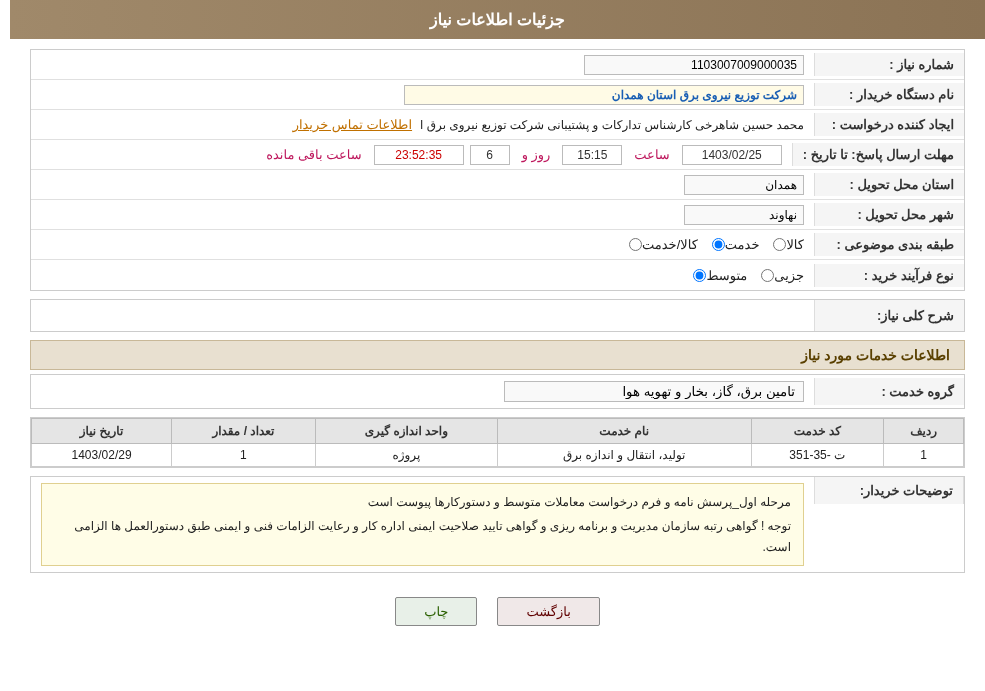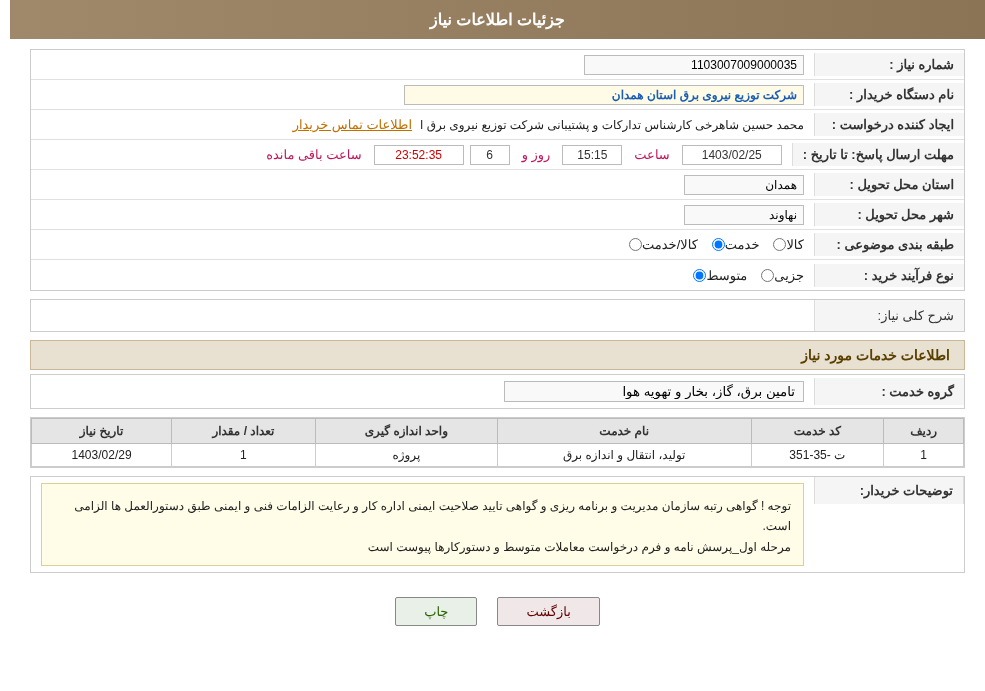--- a/index.html
+++ b/index.html
@@ -293,21 +293,21 @@
                 <input type="radio" name="farayand" checked="" style="">
               </div>
             </div>
           </div>
         </div>
       </div>
 
     </div>
 
     <div style="display:flex; align-items:flex-start; margin-bottom:8px; border:1px solid #ccc;">
-      <div class="label-cell" style="min-width:150px; padding:8px 10px; background:#f5f5f5; border-left:1px solid #ddd; font-weight:normal;">شرح کلی نیاز:</div>
+      <div class="label-cell" style="min-width:150px; padding:8px 10px; background:#f5f5f5; border-left:1px solid #ddd; font-weight:bold;">شرح کلی نیاز:</div>
     </div>
 
     <div class="section-header">اطلاعات خدمات مورد نیاز</div>
 
     <div style="display:flex; align-items:center; border:1px solid #ccc; margin-bottom:8px;">
       <div class="label-cell" style="min-width:150px; padding:6px 10px; background:#f5f5f5; border-left:1px solid #ddd; font-weight:bold;">گروه خدمت :</div>
       <div style="flex:1; padding:6px 10px;">
         <input type="text" readonly="" style="width: 300px; background: rgb(249, 249, 249); border: 1px solid rgb(187, 187, 187); padding: 2px 8px; font-family: inherit;" value="تامین برق، گاز، بخار و تهویه هوا">
       </div>
     </div>
@@ -334,22 +334,22 @@
       <td>1403/02/29</td>
     </tr>
           </tbody>
       </table>
     </div>
 
     <div style="display:flex; align-items:flex-start; border:1px solid #ccc; margin-bottom:10px;">
       <div class="tawzih-label">توضیحات خریدار:</div>
       <div class="tawzih-value">
         <div class="notice-box">
+          <div>مرحله اول_پرسش نامه و فرم درخواست معاملات متوسط و دستورکارها پیوست است</div>
           <div style="margin-top:4px;">توجه ! گواهی رتبه سازمان مدیریت و برنامه ریزی و گواهی تایید صلاحیت ایمنی اداره کار و رعایت الزامات فنی و ایمنی طبق دستورالعمل ها الزامی است.</div>
-          <div>مرحله اول_پرسش نامه و فرم درخواست معاملات متوسط و دستورکارها پیوست است</div>
         </div>
       </div>
     </div>
 
     <div class="button-row">
       <button class="btn btn-back">بازگشت</button>
       <button class="btn btn-print">چاپ</button>
     </div>
 
   </div>

